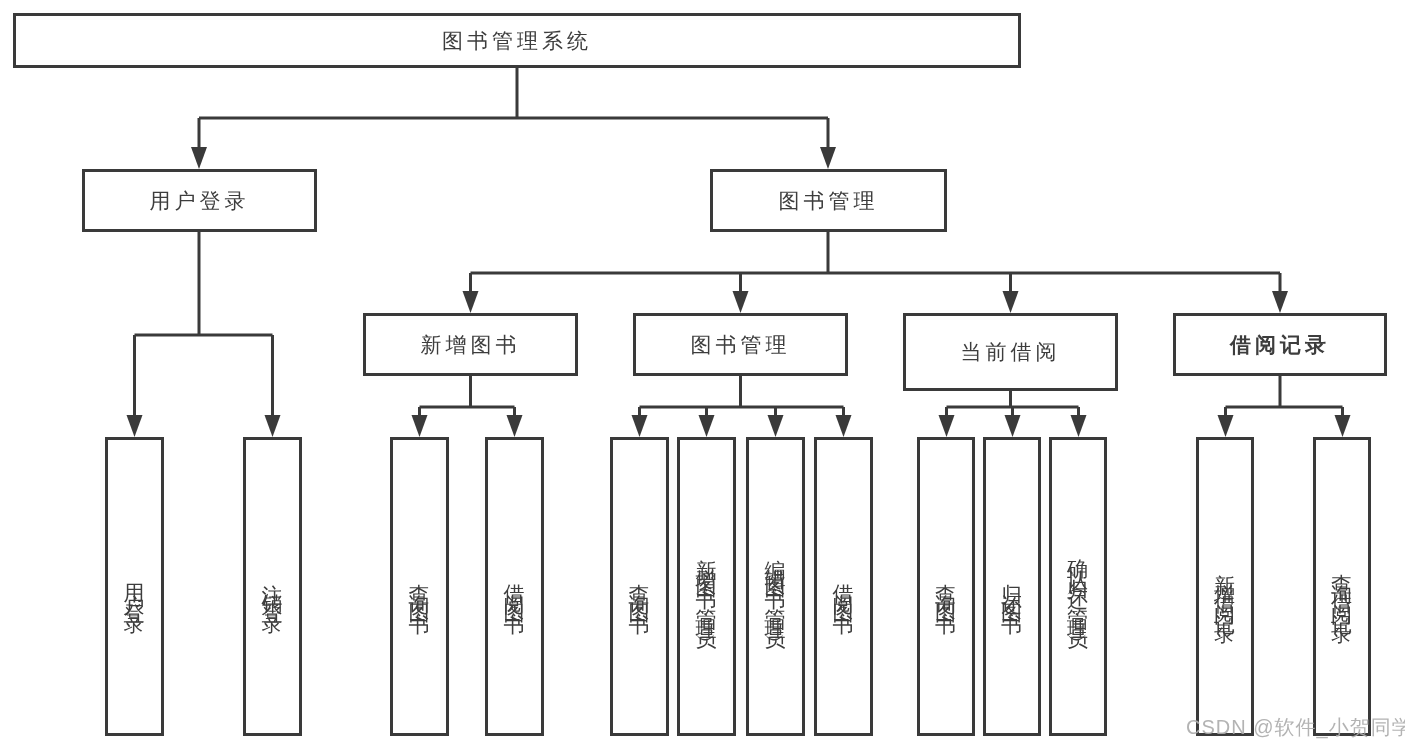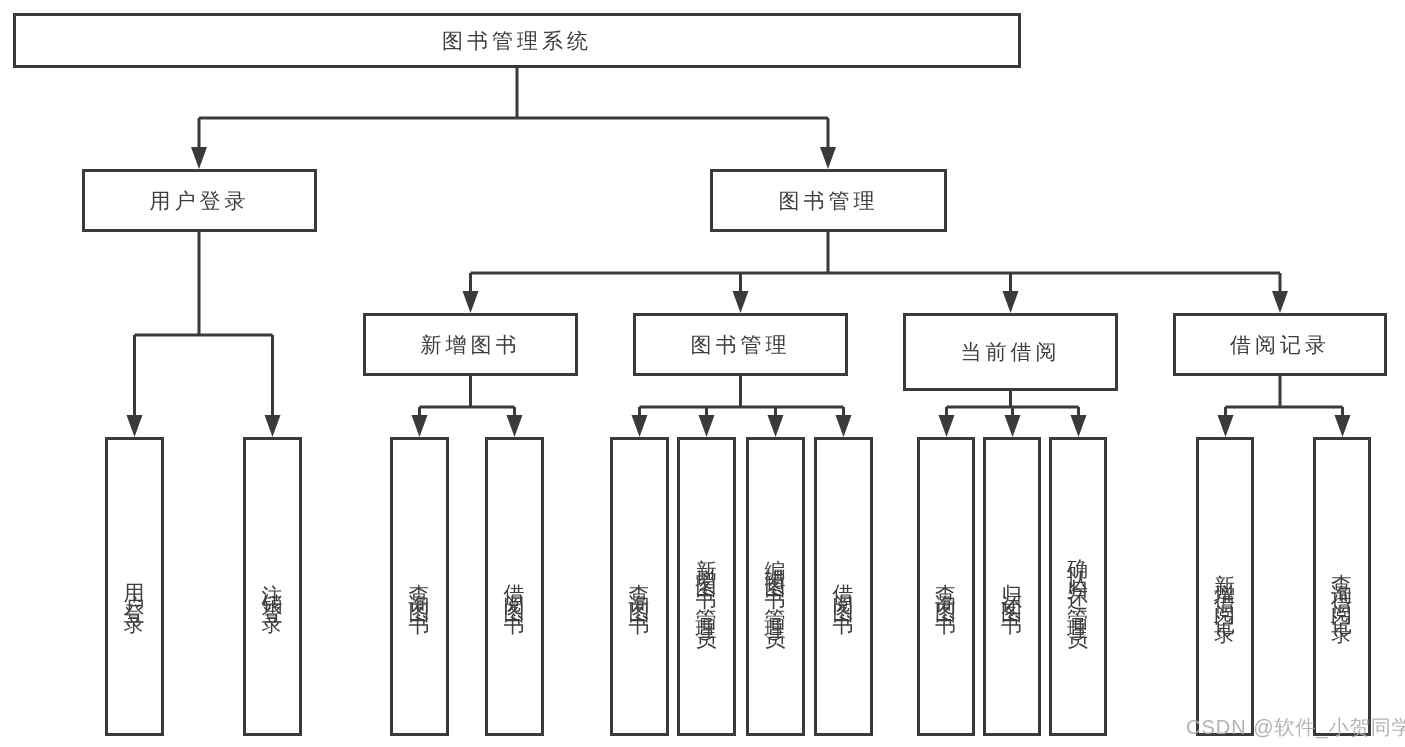--- a/index.html
+++ b/index.html
@@ -111,21 +111,21 @@
 
   <div class="node" style="left:363px; top:313px; width:215px; height:63px;">
     <span class="hlabel">新增图书</span>
   </div>
   <div class="node" style="left:633px; top:313px; width:215px; height:63px;">
     <span class="hlabel">图书管理</span>
   </div>
   <div class="node" style="left:903px; top:313px; width:215px; height:78px;">
     <span class="hlabel">当前借阅</span>
   </div>
-  <div class="node" style="left:1173px; top:313px; width:214px; height:63px;">
+  <div class="node" style="left:1173px; top:313px; width:214px; height:63px;font-weight:bold;">
     <span class="hlabel">借阅记录</span>
   </div>
 
   <div class="node" style="left:105px; top:437px; width:59px; height:299px;">
     <span class="vlabel">用户登录</span>
   </div>
   <div class="node" style="left:243px; top:437px; width:59px; height:299px;">
     <span class="vlabel">注销登录</span>
   </div>
 

